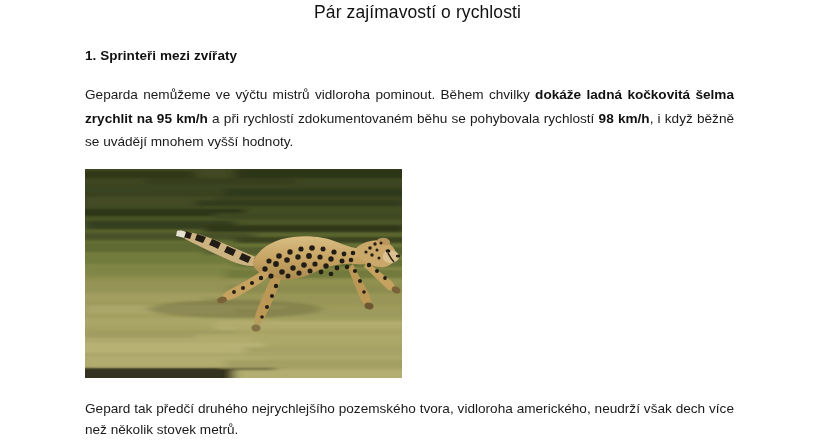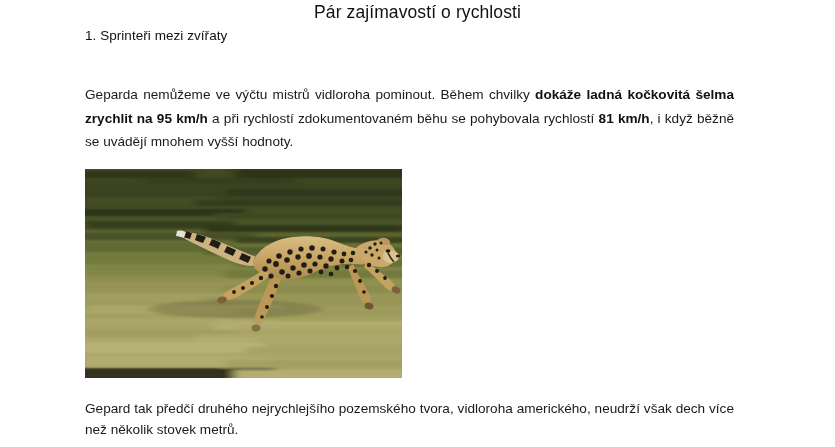--- a/index.html
+++ b/index.html
@@ -31,23 +31,23 @@
     font-size: 17.5px;
     font-weight: 400;
     letter-spacing: 0.1px;
     color: #111111;
   }
 
   
   .doc-heading {
     position: absolute;
     left: 85px;
-    top: 28px;
+    top: 48px;
     font-size: 13.5px;
-    font-weight: normal;
+    font-weight: bold;
     color: #111111;
     letter-spacing: 0.05px;
   }
 
   
   .para-top {
     position: absolute;
     left: 85px;
     top: 83px;
     width: 649px;
@@ -101,21 +101,21 @@
 </head>
 <body>
 
 <div class="page">
 
   <div class="doc-title">Pár zajímavostí o rychlosti</div>
 
   <div class="doc-heading">1. Sprinteři mezi zvířaty</div>
 
   <div class="para-top">
-    <span>Geparda nemůžeme ve výčtu mistrů vidloroha pominout.  Během chvilky </span><b class="strong">dokáže ladná kočkovitá šelma zrychlit na 95 km/h</b><span> a při rychlostí zdokumentovaném běhu se pohybovala rychlostí </span><b class="strong">81 km/h</b><span>, i když běžně se uvádějí mnohem vyšší hodnoty.</span>
+    <span>Geparda nemůžeme ve výčtu mistrů vidloroha pominout.  Během chvilky </span><b class="strong">dokáže ladná kočkovitá šelma zrychlit na 95 km/h</b><span> a při rychlostí zdokumentovaném běhu se pohybovala rychlostí </span><b class="strong">98 km/h</b><span>, i když běžně se uvádějí mnohem vyšší hodnoty.</span>
   </div>
 
   <div class="photo-wrap">
     <svg class="photo-svg" viewBox="0 0 317 209" preserveAspectRatio="none">
       <defs>
         <linearGradient id="bgGrad" x1="0" y1="0" x2="0" y2="1">
           <stop offset="0%" stop-color="#434a24"></stop>
           <stop offset="12%" stop-color="#3a4120"></stop>
           <stop offset="26%" stop-color="#4d5628"></stop>
           <stop offset="38%" stop-color="#6d7839"></stop>

